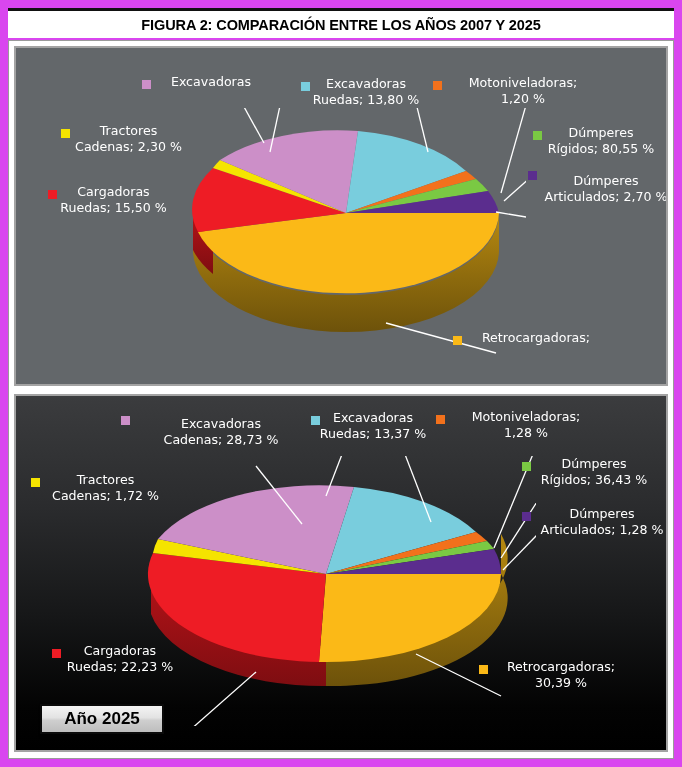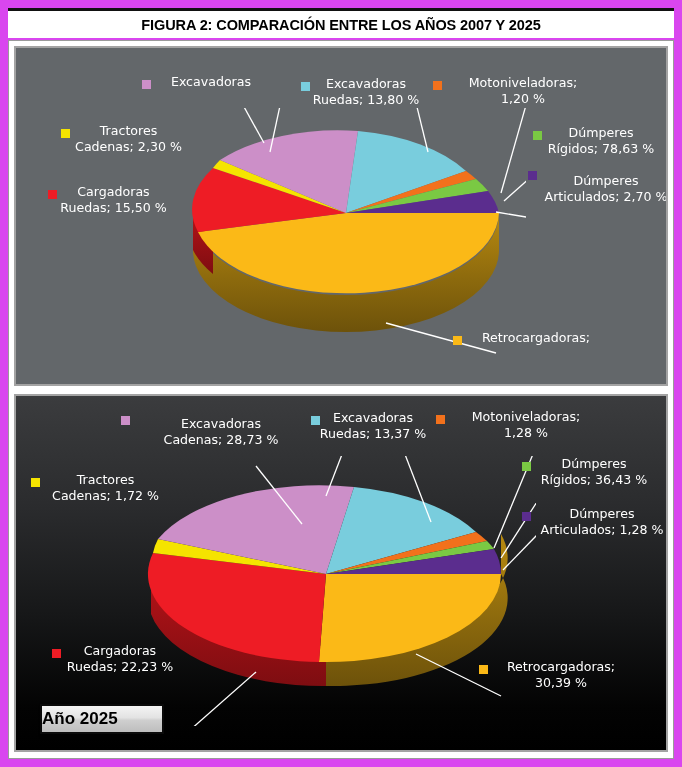--- a/index.html
+++ b/index.html
@@ -71,21 +71,21 @@
     box-sizing:border-box;
   }
   
   .year-btn{
     position:absolute;
     background:linear-gradient(to bottom,#f4f4f4 0%,#e3e3e3 45%,#cfcfcf 55%,#bdbdbd 100%);
     border:2px solid #0a0a0a;
     color:#000;
     font-family:"Liberation Sans", sans-serif;
     font-weight:bold;font-size:17px;
-    display:flex;align-items:center;
+    display:flex;align-items:center;justify-content:center;
     box-shadow:2px 2px 3px rgba(0,0,0,.55);
     box-sizing:border-box;
   }
   .btn-2025{left:24px;top:308px;width:124px;height:30px;}
 </style>
 </head>
 <body>
 
 <div class="page">
 
@@ -147,21 +147,21 @@
 
       <span class="swatch" style="left:417px;top:33px;background:#f2711c;"></span>
       <div class="lbl c" style="left:407px;top:27px;width:200px;">
         <div>Motoniveladoras;</div>
         <div>1,20 %</div>
       </div>
 
       <span class="swatch" style="left:517px;top:83px;background:#7ac943;"></span>
       <div class="lbl c" style="left:505px;top:77px;width:160px;">
         <div>Dúmperes</div>
-        <div>Rígidos; 78,63 %</div>
+        <div>Rígidos; 80,55 %</div>
       </div>
 
       <span class="swatch" style="left:512px;top:123px;background:#5b2d8e;"></span>
       <div class="lbl c" style="left:500px;top:125px;width:180px;">
         <div>Dúmperes</div>
         <div>Articulados; 2,70 %</div>
       </div>
 
       <span class="swatch" style="left:437px;top:288px;background:#fbb917;"></span>
       <div class="lbl c" style="left:430px;top:282px;width:180px;">

